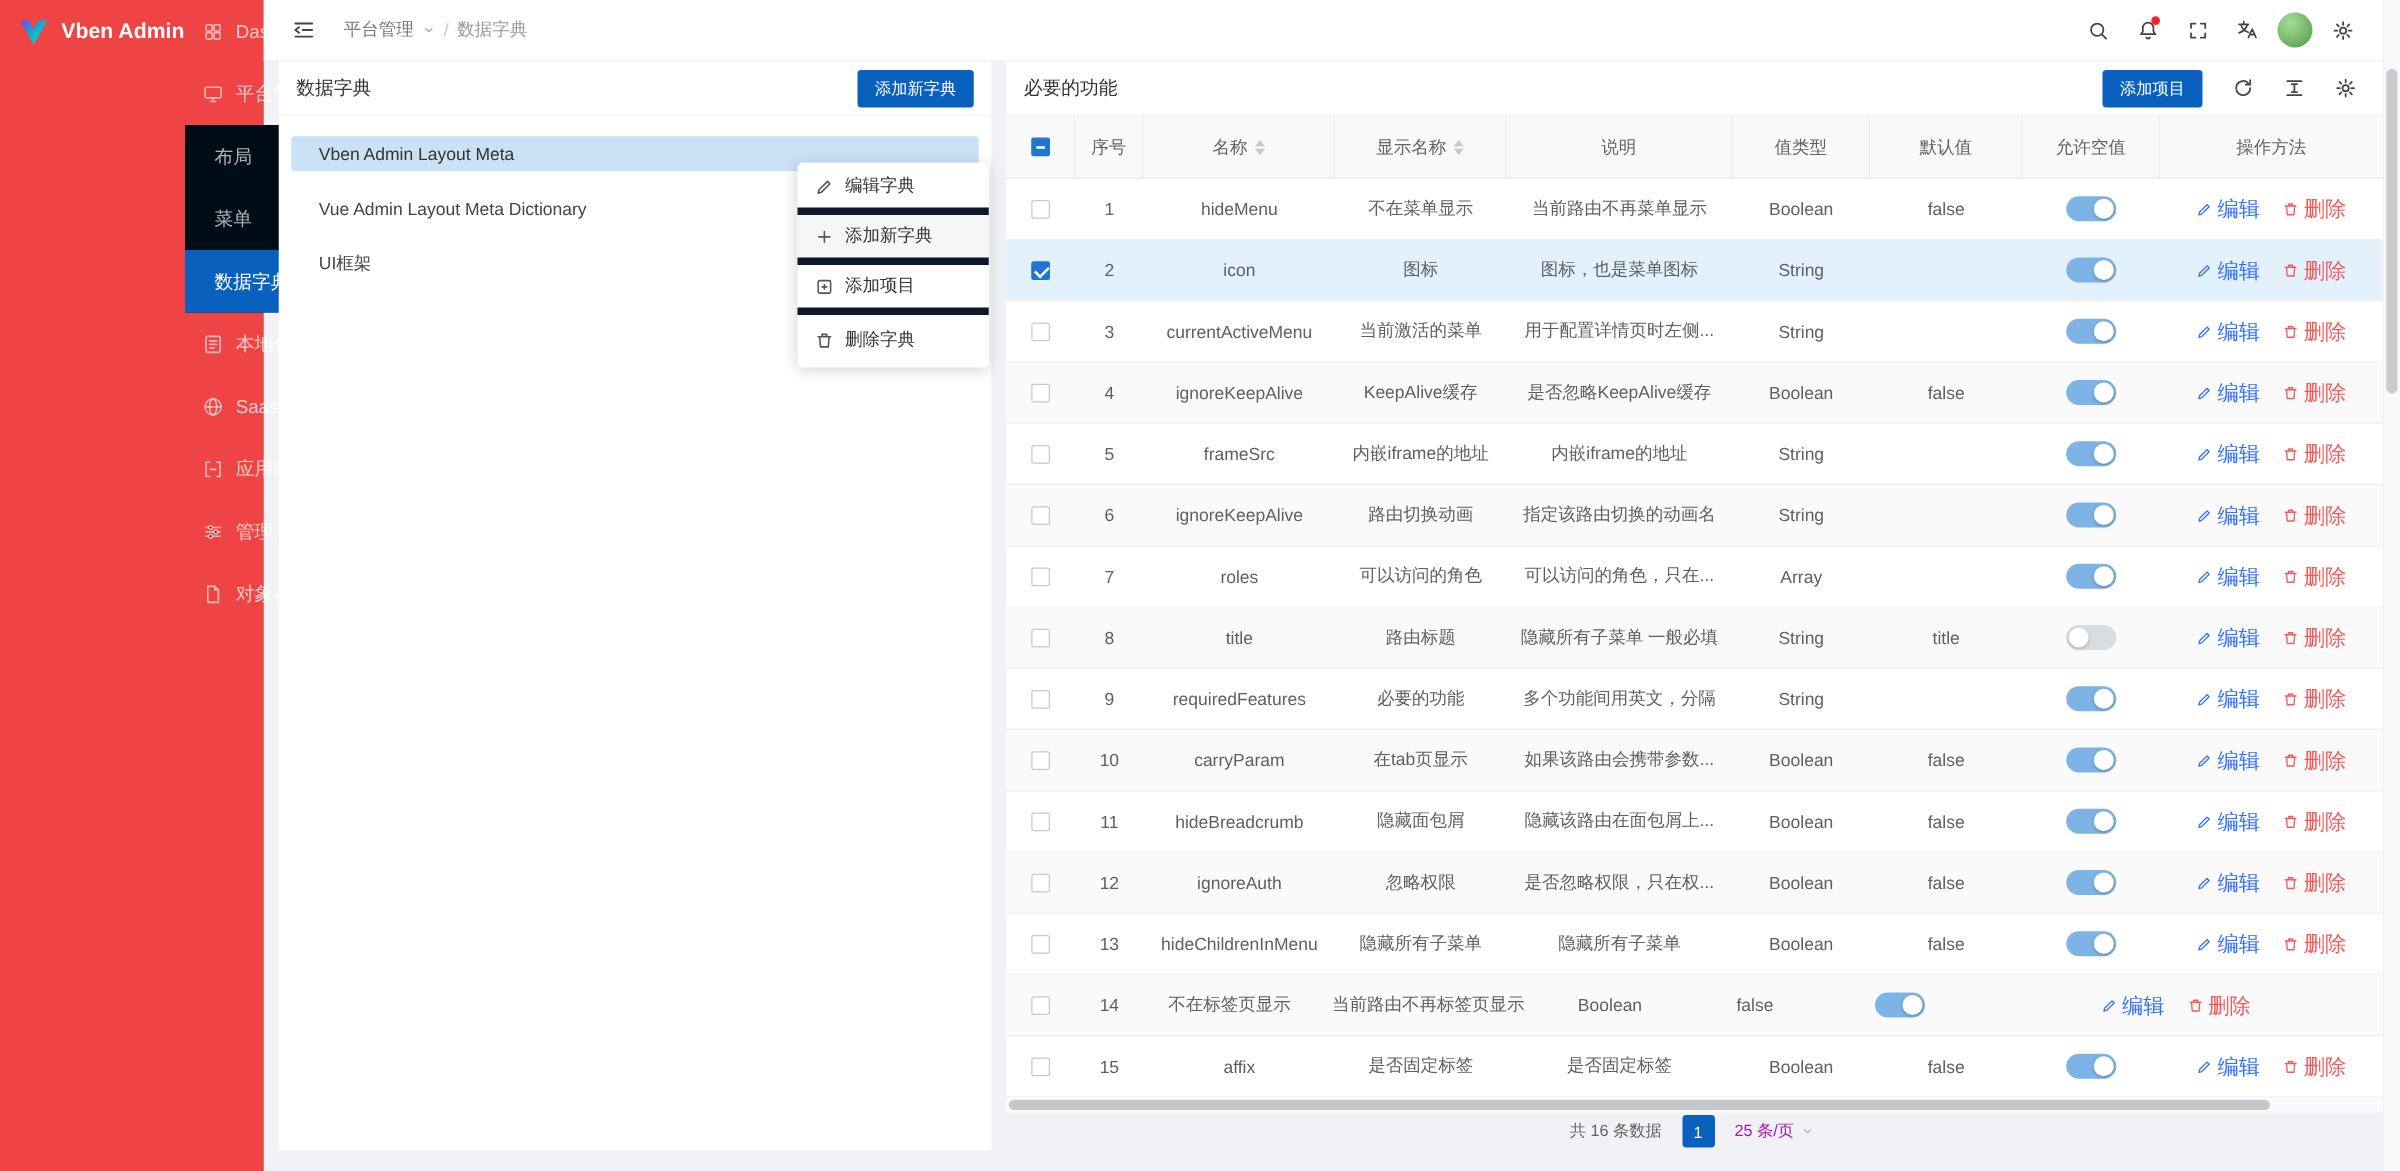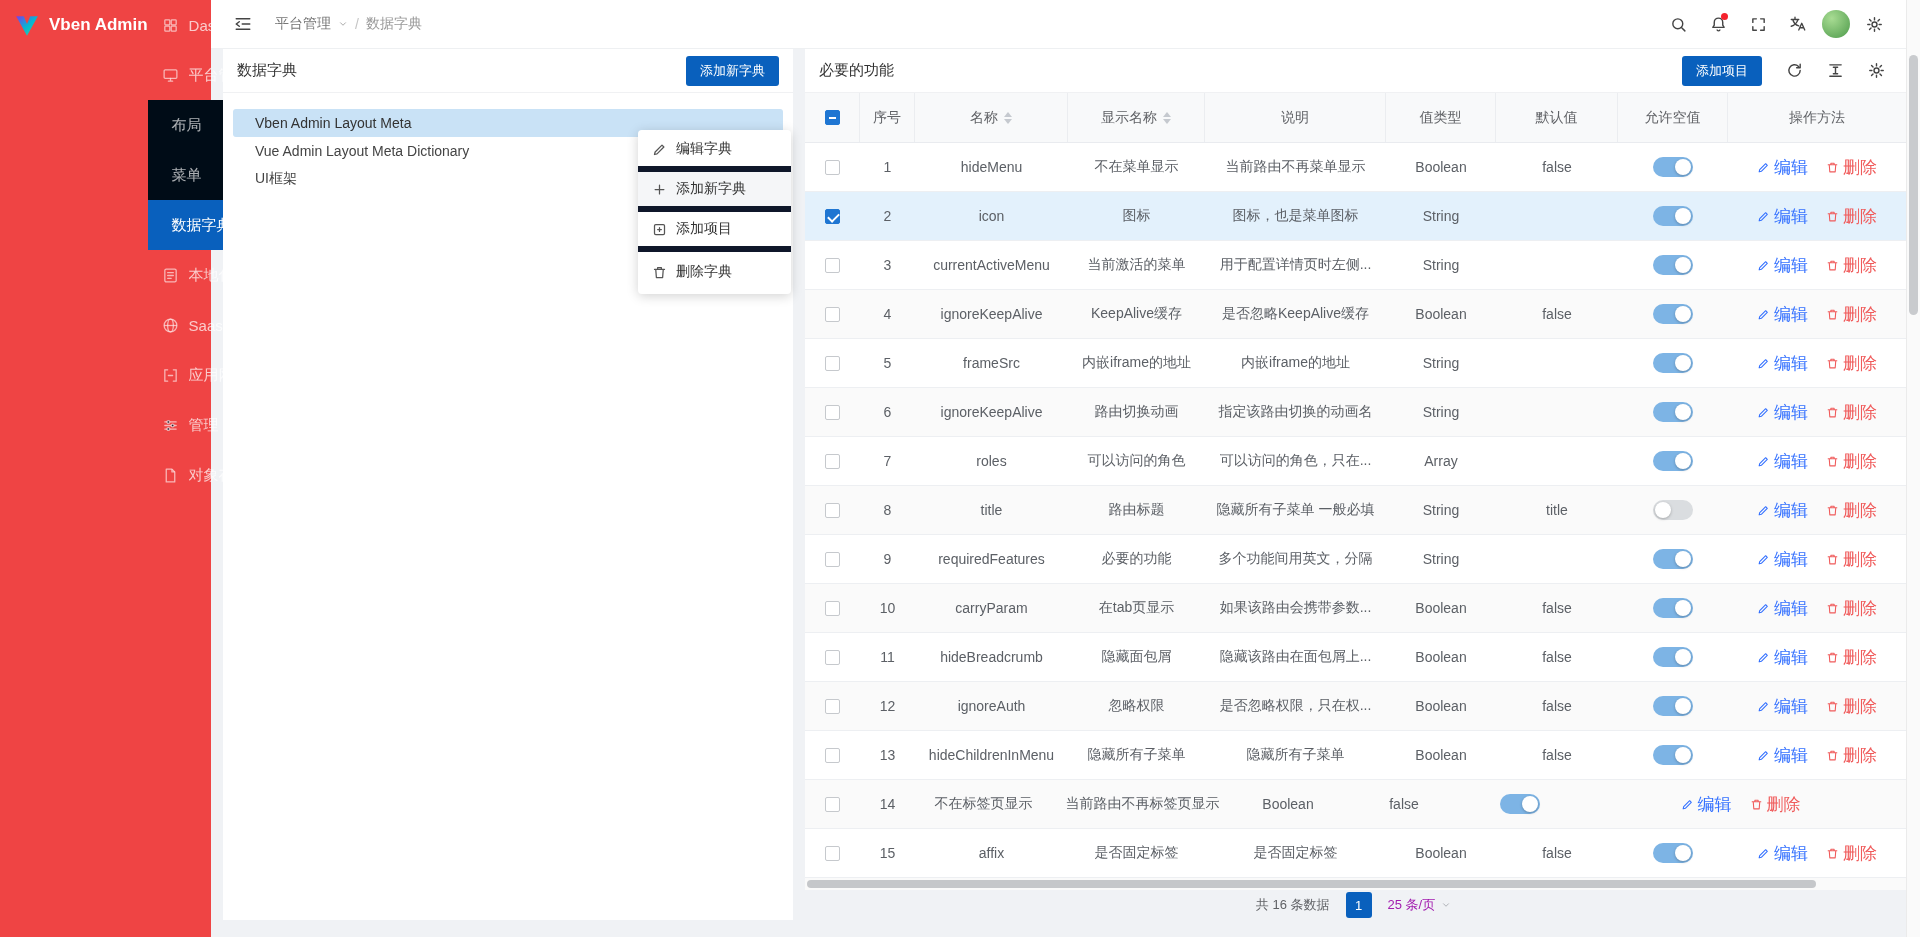--- a/index.html
+++ b/index.html
@@ -34,21 +34,21 @@
 
   .content{flex:1;display:flex;gap:12px;padding:0 0 17px 12px;min-height:0}
   .card{background:#fff}
 
   
   .left-card{width:570px;flex:0 0 570px;display:flex;flex-direction:column}
   .panel-head{height:44px;flex:0 0 44px;display:flex;align-items:center;justify-content:space-between;padding:0 14px;border-bottom:1px solid #f0f1f3}
   .panel-title{font-size:15px;font-weight:500;color:#333}
   .btn-primary{background:#0960bd;color:#fff;border:none;height:30px;padding:0 14px;border-radius:3px;font-size:13px;cursor:pointer;font-family:inherit;white-space:nowrap}
   .dict-list{padding:16px 10px}
-  .dict-item{height:28px;margin-bottom:0;display:flex;align-items:center;padding-left:22px;font-size:14px;color:#444;border-radius:3px;cursor:pointer;white-space:nowrap}
+  .dict-item{height:28px;margin-bottom:16px;display:flex;align-items:center;padding-left:22px;font-size:14px;color:#444;border-radius:3px;cursor:pointer;white-space:nowrap}
   .dict-item.selected{background:#c9e2f6;color:#333}
 
   
   .right-col{flex:1;display:flex;flex-direction:column;min-width:0}
   .right-card{display:flex;flex-direction:column}
   .head-right{display:flex;align-items:center}
   .tool-icons{display:flex;align-items:center;gap:9px;color:#555;margin-left:16px}
 
   .thead{display:flex;height:50px;background:#f8f9fa;border-bottom:1px solid #e9ebef;color:#606266}
   .th{display:flex;align-items:center;justify-content:center;font-size:14px;height:100%;border-right:1px solid #ebedf0;cursor:pointer;white-space:nowrap}

